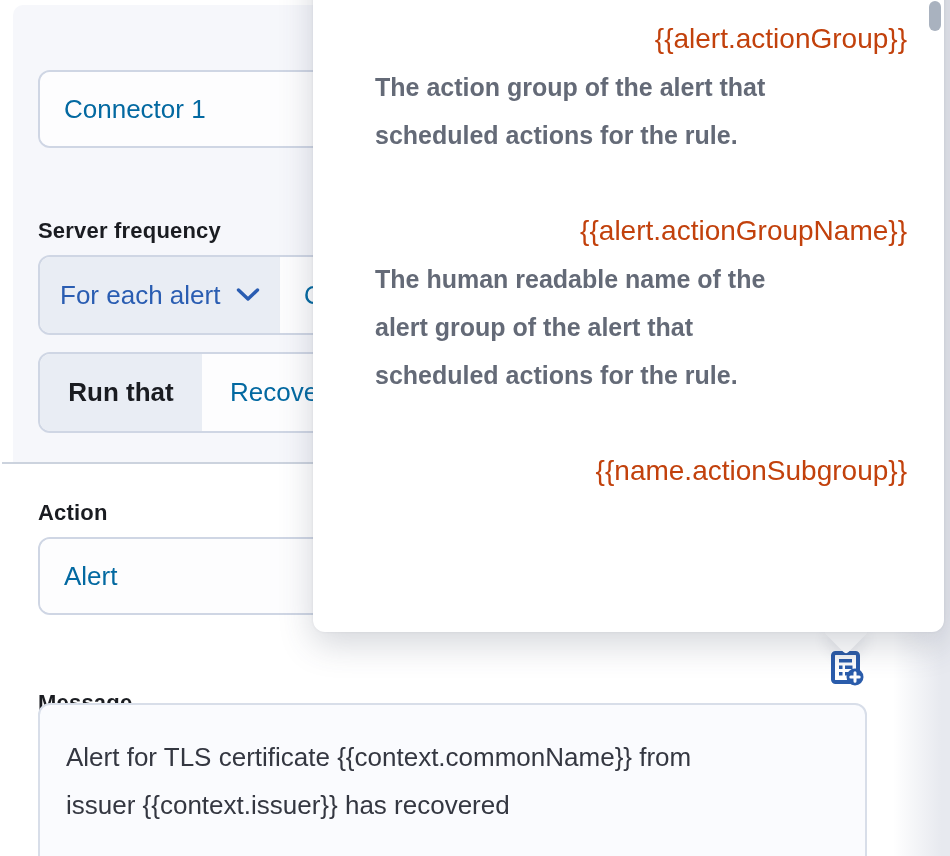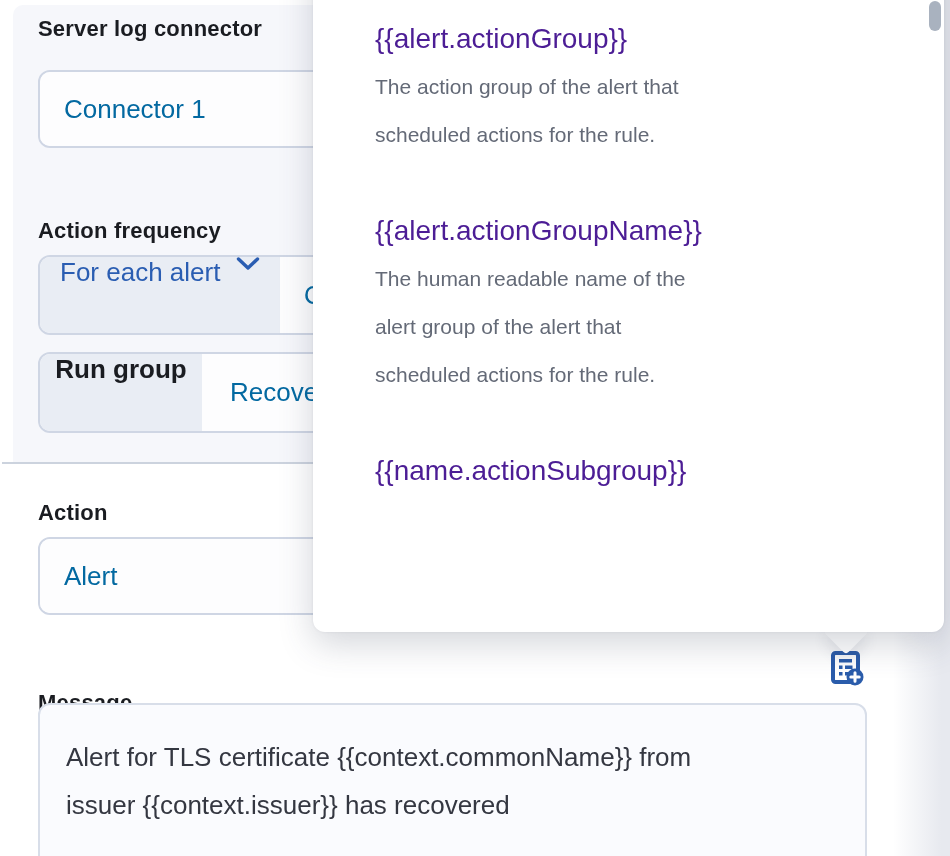--- a/index.html
+++ b/index.html
@@ -17,21 +17,21 @@
   .divider { position:absolute; left:2px; top:462px; width:891px; height:2px;
     background:#ccd3de; z-index:0; }
 
   .form-label { position:absolute; left:38px; font-size:22px; font-weight:700;
     color:#1a1c21; letter-spacing:.2px; z-index:2; }
 
   .control { position:absolute; left:38px; width:852px; height:80px;
     border:2px solid #cfd6e4; border-radius:12px; background:#fdfdfe;
     display:flex; align-items:stretch; overflow:hidden; z-index:2; }
   .control .value-text { font-size:26px; color:#0369a1; align-self:center; }
-  .seg-prepend { background:#e9edf4; display:flex; align-items:flex-start; flex:0 0 auto; }
+  .seg-prepend { background:#e9edf4; display:flex; align-items:center; flex:0 0 auto; }
   .seg-main { display:flex; align-items:center; flex:1 1 auto; background:#fdfdfe; }
 
   .select-plain { padding-left:24px; }
 
   .notify-seg { width:240px; padding-left:20px; gap:16px; }
   .notify-seg .blue-text { font-size:26px; color:#2a5db2; }
   .runwhen-seg { width:162px; justify-content:center; }
   .runwhen-seg .prepend-label { font-size:26px; font-weight:700; color:#1a1c21; }
 
   
@@ -47,61 +47,60 @@
   
   .popover { position:absolute; left:313px; top:-60px; width:631px; height:692px; z-index:5; }
   .popover-arrow { position:absolute; left:517px; top:676px; width:32px; height:32px;
     background:#ffffff; transform:rotate(45deg); border-radius:4px;
     box-shadow:6px 6px 14px rgba(65,78,101,.12); }
   .popover-box { position:absolute; left:0; top:0; width:631px; height:692px;
     background:#ffffff; border-radius:12px; overflow:hidden;
     box-shadow:0 12px 34px rgba(60,70,90,.22), 0 0 3px rgba(60,70,90,.08); }
   .popover-content { position:absolute; left:62px; top:75px; width:532px; }
   .var-entry { margin-bottom:48px; cursor:pointer; }
-  .var-name { font-size:28px; line-height:48px; color:#4c1d95; }
-  .var-desc { font-size:21px; line-height:48px; color:#646a77; white-space:pre-line; }
+  .var-name { font-size:28px; line-height:48px; color:#c2410c;text-align:right; }
+  .var-desc { font-size:25px; line-height:48px; color:#646a77; white-space:pre-line;font-weight:bold; }
   .popover-scrollthumb { position:absolute; right:3px; top:61px; width:12px; height:30px;
     border-radius:7px; background:#a9b2bf; }
 </style>
 </head>
 <body>
 
 <div id="stage">
 
   <div class="panel"></div>
   <div class="right-gradient"></div>
   <div class="divider"></div>
 
-  <div class="form-label" style="top:16px;">Server log connector</div>
 
   <div class="control" style="top:70px; height:78px;">
     <div class="seg-main select-plain">
       <span class="value-text">Connector 1</span>
     </div>
   </div>
 
-  <div class="form-label" style="top:218px;">Action frequency</div>
+  <div class="form-label" style="top:218px;">Server frequency</div>
 
   <div class="control" style="top:255px;">
     <div class="seg-prepend notify-seg">
       <span class="blue-text">For each alert</span>
       <span style="display:flex;">
         <svg width="24" height="14" viewBox="0 0 24 14">
           <path d="M2.5 2 L12 11 L21.5 2" fill="none" stroke="#2a5db2" stroke-width="3.4" stroke-linecap="round" stroke-linejoin="round"></path>
         </svg>
       </span>
     </div>
     <div class="seg-main select-plain">
       <span class="value-text">On check intervals</span>
     </div>
   </div>
 
   <div class="control" style="top:352px; height:81px;">
     <div class="seg-prepend runwhen-seg">
-      <span class="prepend-label">Run group</span>
+      <span class="prepend-label">Run that</span>
     </div>
     <div class="seg-main" style="padding-left:28px;">
       <span class="value-text">Recovered</span>
     </div>
   </div>
 
   <div class="form-label" style="top:500px;">Action</div>
 
   <div class="control" style="top:537px; height:78px;">
     <div class="seg-main select-plain">

